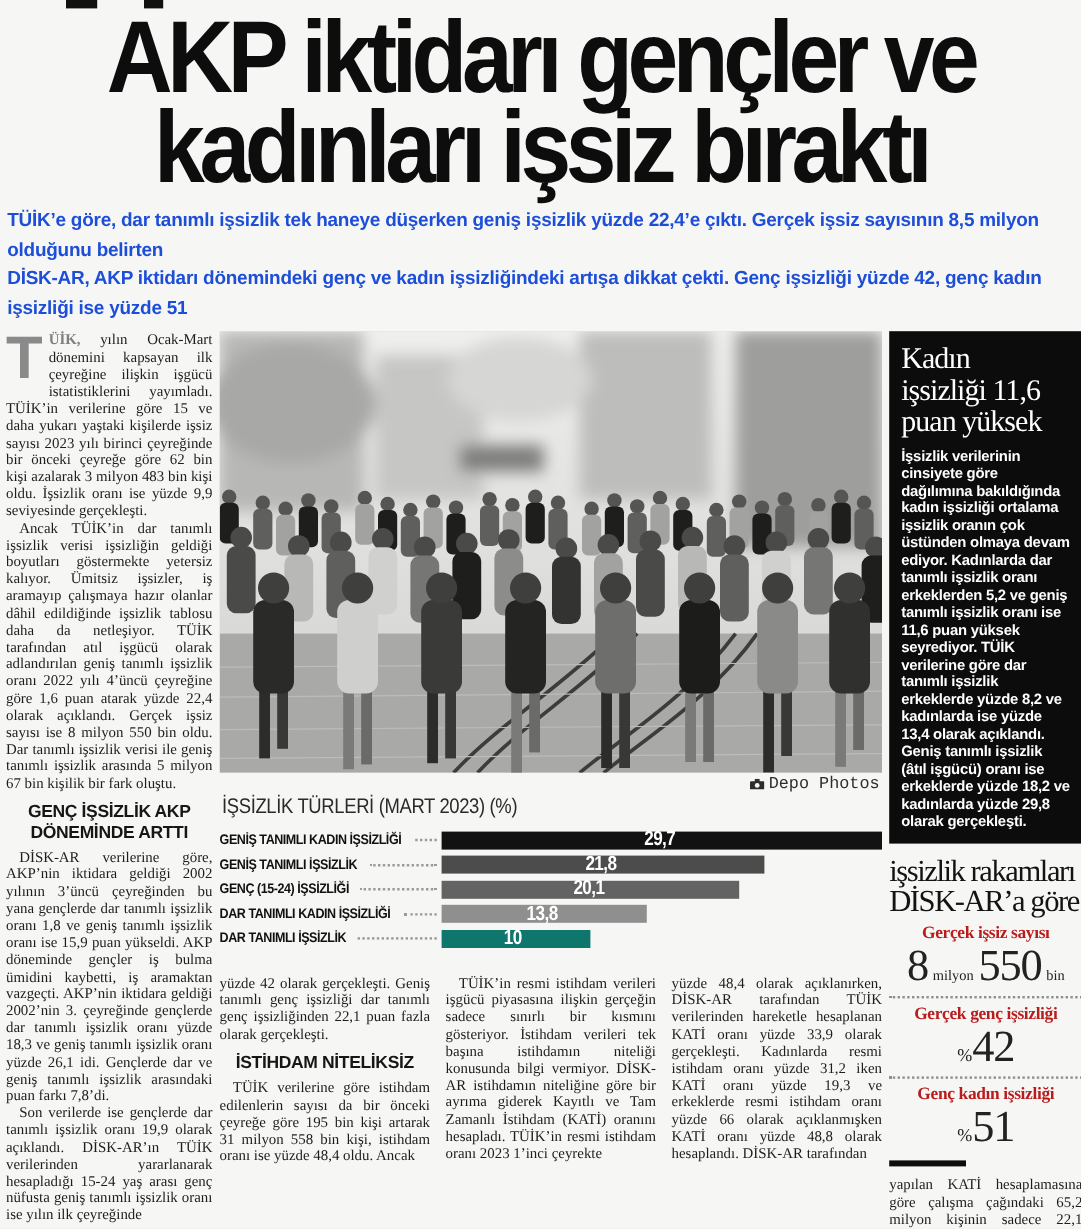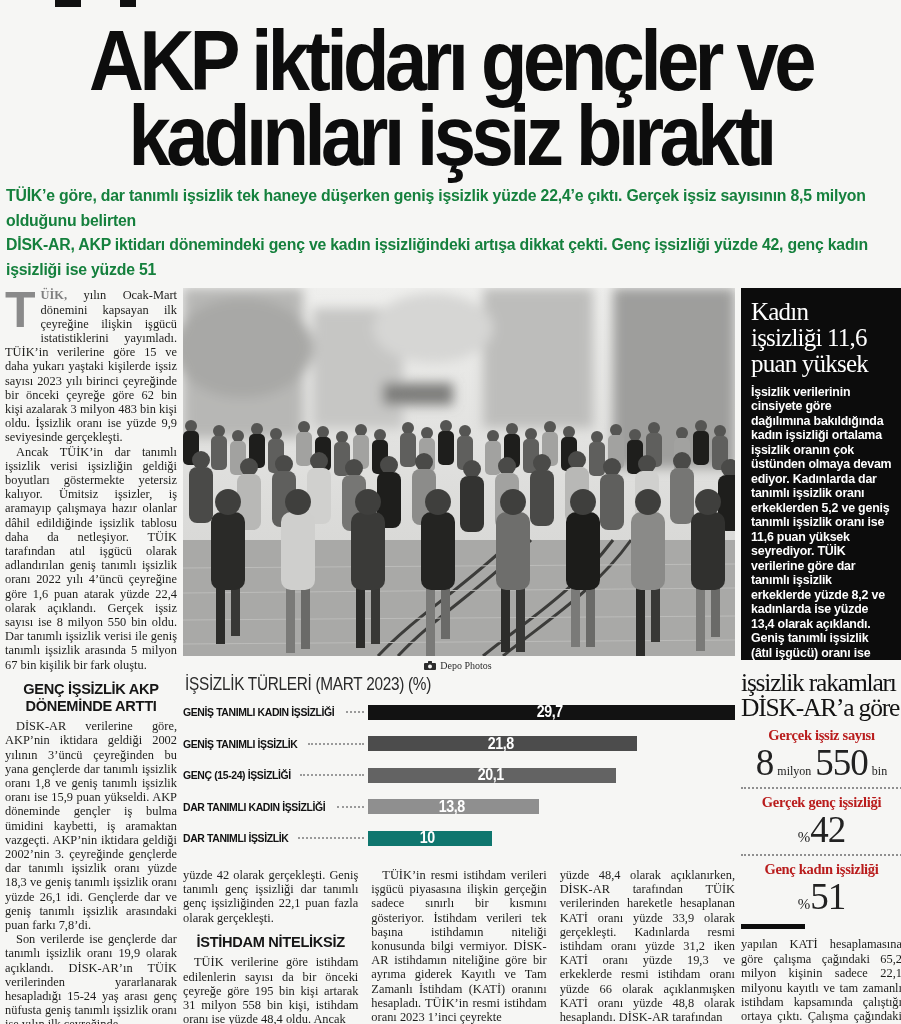--- a/index.html
+++ b/index.html
@@ -3,68 +3,68 @@
 <meta charset="utf-8">
 <style>
   * { margin:0; padding:0; box-sizing:border-box; }
   html,body { width:901px; }
   body { background:#e9e9e7; font-family:"Liberation Serif","DejaVu Serif",serif; color:#1d1d1b; }
   .page { width:901px; height:1024px; background:#f6f6f4; overflow:hidden; position:relative; }
 
   
   .masthead-frag { position:absolute; top:0; left:55px; width:26px; height:7px; background:#111; }
   .masthead-frag2 { position:absolute; top:0; left:120px; width:16px; height:7px; background:#111; }
-  header { padding:18px 6px 0 6px; }
+  header { padding:6px 6px 0 6px; }
   h1.headline { font-family:"Liberation Sans","DejaVu Sans",sans-serif; font-weight:bold;
     font-size:76px; line-height:0.99; letter-spacing:-4.5px; text-align:center; color:#0d0d0d; }
   h1.headline span { display:block; transform:scale(1,1.12); transform-origin:center top; }
   .deck { margin-top:16px; font-family:"Liberation Sans","DejaVu Sans",sans-serif; font-weight:bold;
-    font-size:15.8px; line-height:1.55; letter-spacing:-0.2px; color:#15803d; }
+    font-size:15.8px; line-height:1.55; letter-spacing:-0.2px; color:#1d4ed8; }
   .deck span { display:block; }
 
   
   .content { display:grid; grid-template-columns:172px 552px 161px; column-gap:6px;
     padding:6px 3px 0 5px; height:779px; overflow:hidden; }
 
   
   .bodytext { font-size:12.4px; line-height:1.145; text-align:justify; }
   .bodytext p { text-indent:11px; }
   .bodytext p.noindent { text-indent:0; }
   .dropcap { float:left; font-family:"Liberation Sans","DejaVu Sans",sans-serif; font-weight:bold;
     font-size:50px; line-height:0.82; color:#8a8a8a; padding:2px 5px 0 0; }
   .leadword { font-weight:bold; color:#7f7f7f; }
   h3.subhead { font-family:"Liberation Sans","DejaVu Sans",sans-serif; font-weight:bold;
     font-size:14.6px; line-height:1.14; letter-spacing:-0.3px; color:#161616; margin:9px 0 5px 0; text-align:center; }
 
   
   .photo-wrap { width:552px; height:368px; overflow:hidden; background:#dcdcda; }
   .photo-wrap svg { display:block; }
-  .credit { display:flex; justify-content:center; align-items:center; gap:4px; height:15px; margin:2px 2px 0 0;
-    font-family:Liberation Serif, serif; font-size:10px; color:#2d2d2d; }
+  .credit { display:flex; justify-content:flex-end; align-items:center; gap:4px; height:15px; margin:2px 2px 0 0;
+    font-family:Liberation Mono, monospace; font-size:14px; color:#2d2d2d; }
 
   .chart { margin-top:3px; }
   .chart h2 { font-family:"Liberation Sans","DejaVu Sans",sans-serif; font-weight:normal;
     font-size:16px; letter-spacing:-0.3px; color:#2a2a2a; margin:2px 0 8px 2px; transform:scale(0.96,1.1); transform-origin:left; }
-  .crow { display:flex; align-items:center; height:19.5px; margin-bottom:12px; }
+  .crow { display:flex; align-items:center; height:19.5px; margin-bottom:1px; }
   .clabel { width:185px; display:flex; align-items:center; flex:0 0 185px; }
   .clabel span { font-family:"Liberation Sans","DejaVu Sans",sans-serif; font-weight:bold;
     font-size:11px; letter-spacing:-0.4px; color:#111; white-space:nowrap; transform:scale(0.95,1.05); transform-origin:left; }
   .leader { flex:1; border-bottom:2px dotted #9a9a9a; margin:0 4px 0 4px; height:1px; align-self:center; }
   .cbar-area { flex:1; }
   .cbar { height:15px; display:flex; justify-content:center; align-items:center; }
   .cbar b { color:#fff; font-family:"Liberation Sans","DejaVu Sans",sans-serif;
     font-size:15.5px; letter-spacing:-0.5px; padding-right:7px; transform:scale(0.92,1.1); transform-origin:right; }
 
   .bottom-cols { display:grid; grid-template-columns:1fr 1fr 1fr; column-gap:13px; margin-top:20px;
     height:168px; overflow:hidden; }
   .bottom-cols .bodytext { font-size:12.4px; }
 
   
   .rightcol { display:flex; flex-direction:column; }
-  .black-box { background:#0c0c0c; color:#fff; padding:11px 10px 8px 10px; height:372px; overflow:hidden; }
+  .black-box { background:#0c0c0c; color:#fff; padding:11px 10px 8px 10px; height:427px; overflow:hidden; }
   .black-box h2 { font-family:"Liberation Serif","DejaVu Serif",serif; font-weight:normal;
     font-size:25px; line-height:1.03; letter-spacing:-0.8px; margin-bottom:8px; }
   .black-box p { font-family:"Liberation Sans","DejaVu Sans",sans-serif; font-weight:bold;
     font-size:12.4px; line-height:1.17; letter-spacing:-0.2px; text-align:left; }
 
   .numbers-head { font-family:"Liberation Serif","DejaVu Serif",serif; font-weight:normal;
     font-size:25.5px; line-height:0.98; letter-spacing:-1.2px; color:#131313; margin:10px 0 2px 0; }
   .numbers-head span { display:block; }
   .stat { text-align:center; padding:5px 0 2px 0; }
   .stat .slabel { font-family:"Liberation Serif","DejaVu Serif",serif; font-weight:bold;

